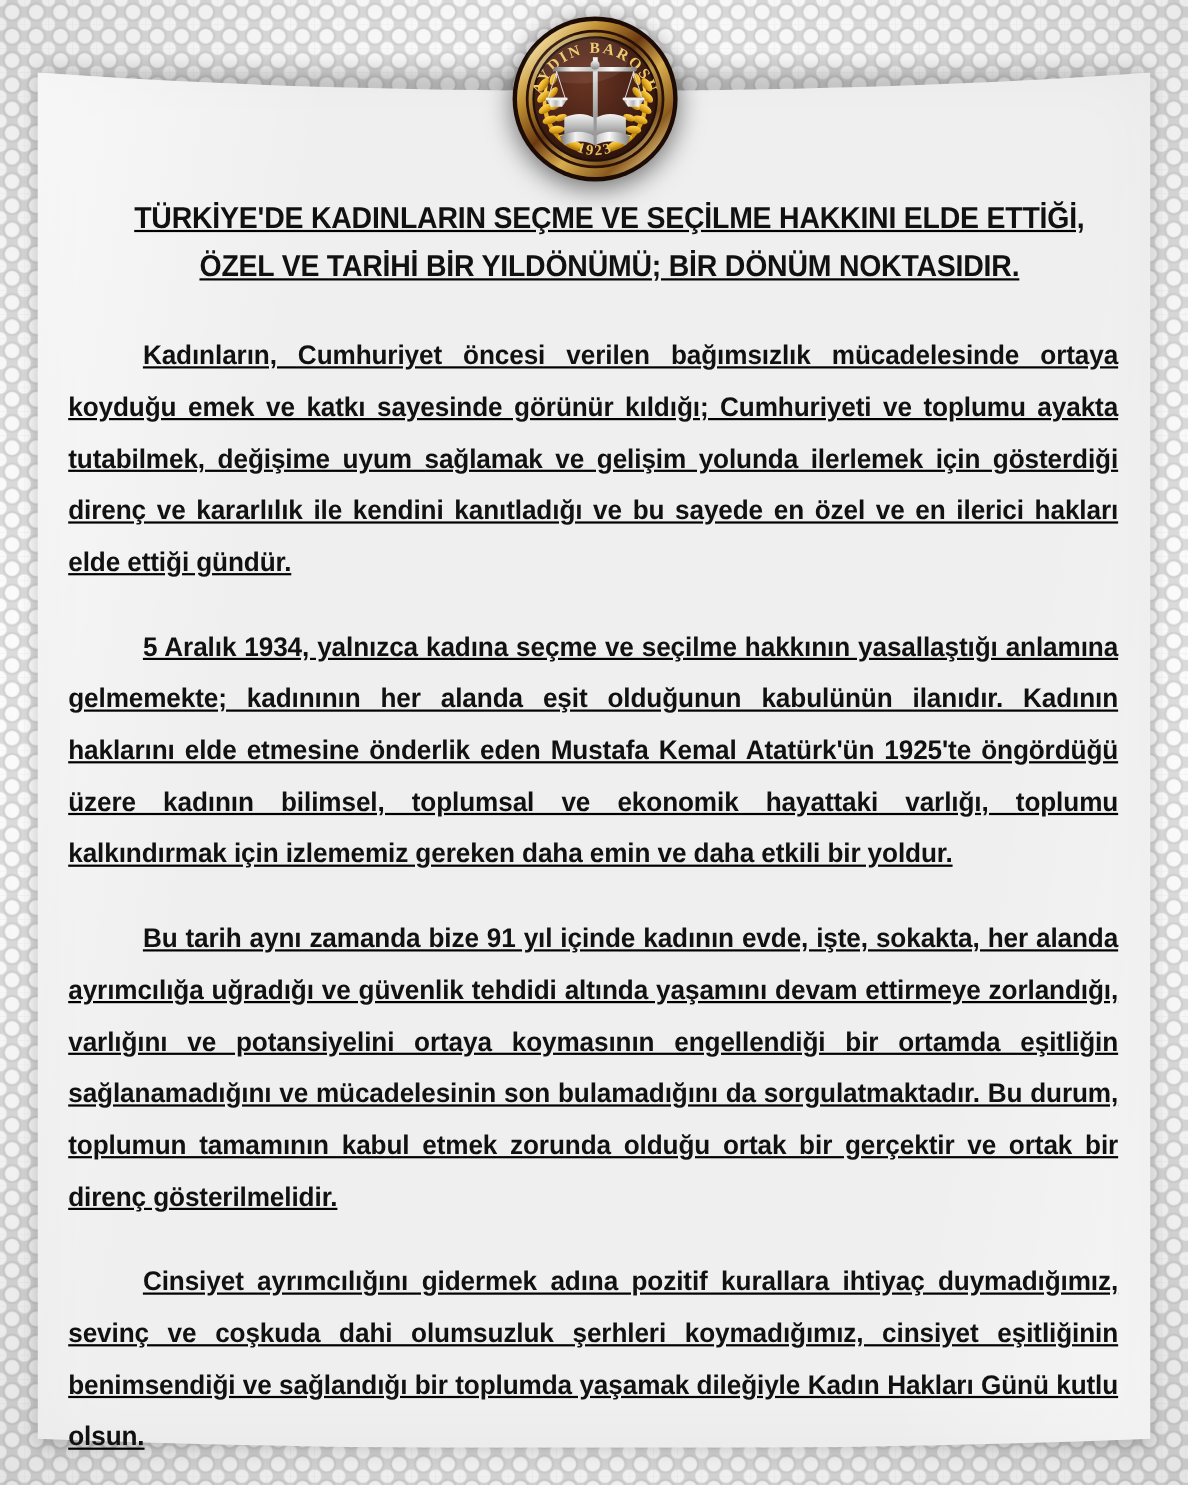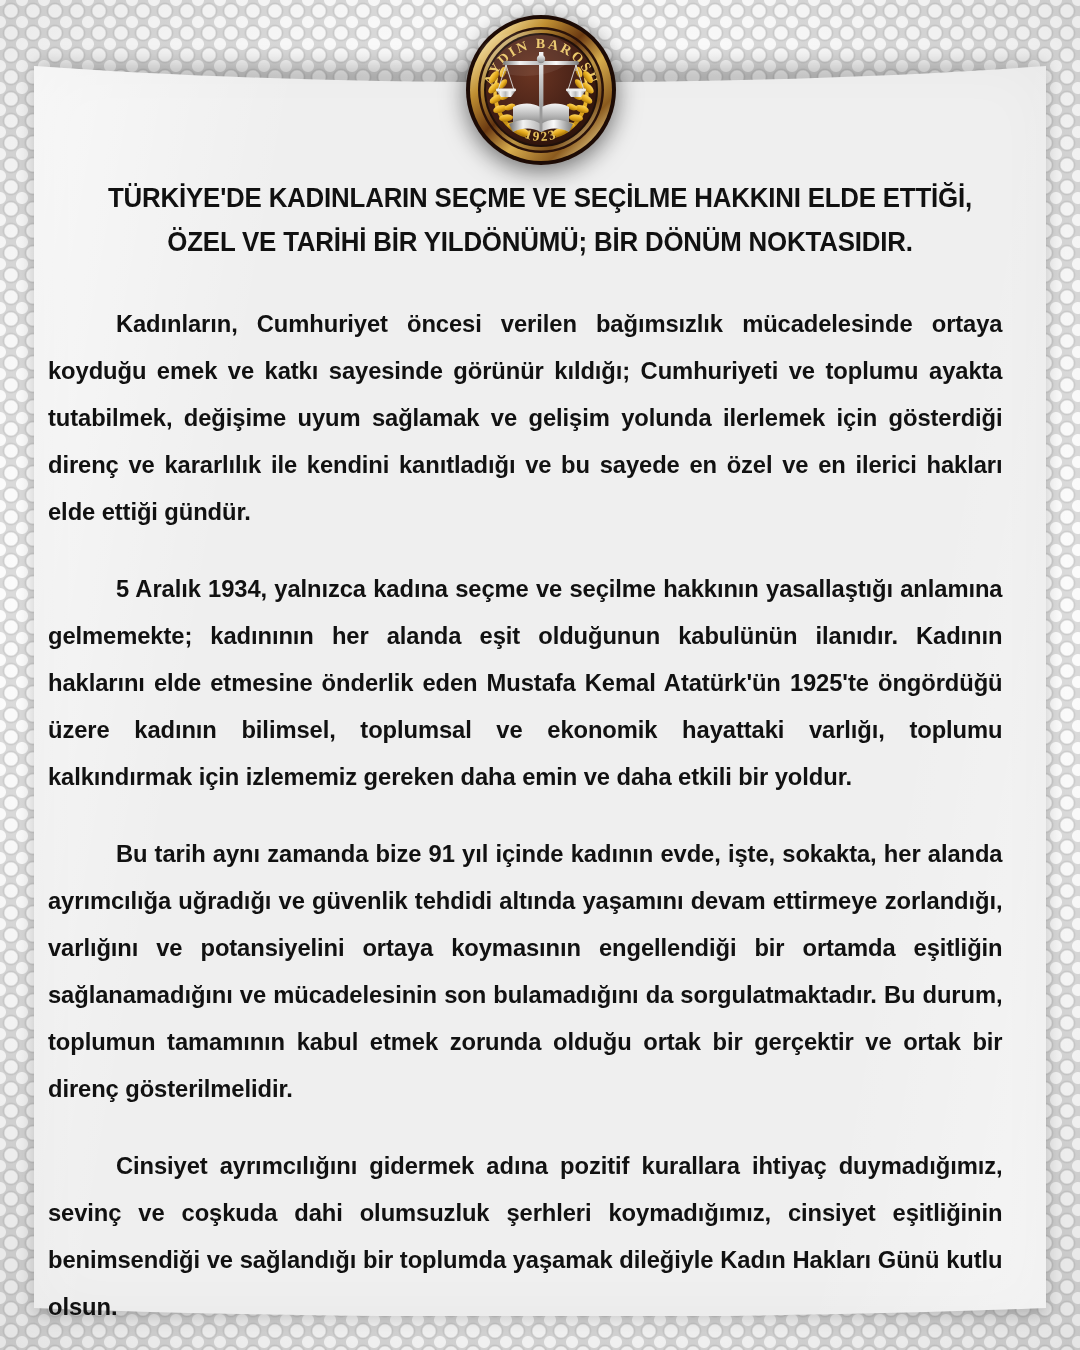--- a/index.html
+++ b/index.html
@@ -69,24 +69,25 @@
   #sheet-sheen {
     position: absolute;
     inset: 0;
     background: linear-gradient(100deg, rgba(255,255,255,.55) 0%, rgba(255,255,255,0) 22%, rgba(255,255,255,0) 80%, rgba(255,255,255,.35) 100%);
     pointer-events: none;
   }
 
   
   #content {
     position: absolute;
-    left: 42px;
+    left: 56px;
     top: 64px;
     width: 996px;
     height: 1252px;
+    text-decoration: underline;
   }
 
   .doc-title {
     margin: 0;
     padding: 112px 6px 0 6px;
     text-align: center;
     color: #111111;
     font-family: "Liberation Sans Narrow", "Liberation Sans", sans-serif;
     font-weight: bold;
     font-size: 27.5px;

